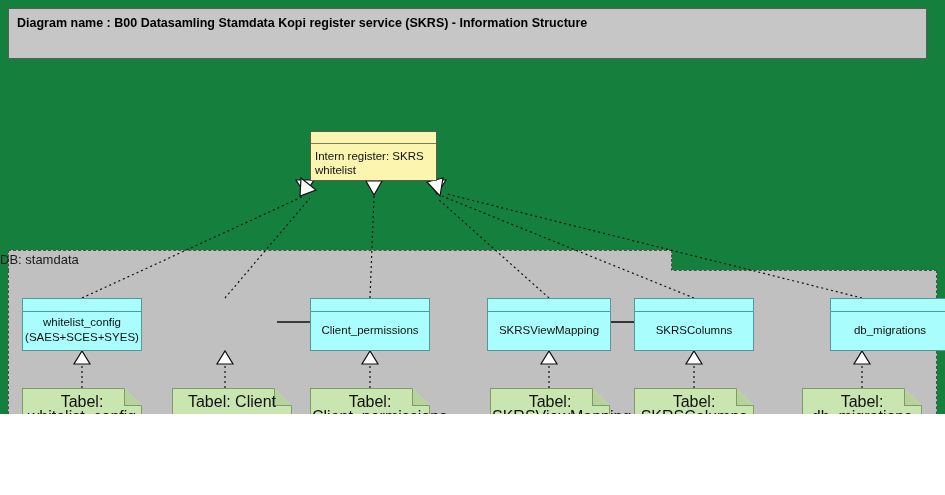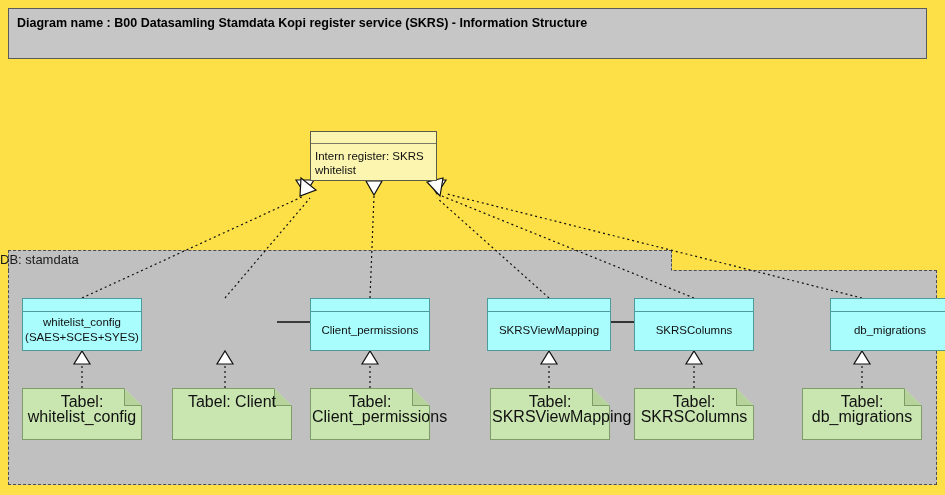--- a/index.html
+++ b/index.html
@@ -3,22 +3,22 @@
 <meta charset="utf-8">
 <style>
   html,body{margin:0;padding:0;background:#ffffff;}
   body{
     font-family:"Liberation Sans", sans-serif;
     -webkit-font-smoothing:antialiased;
   }
   #canvas{
     position:relative;
     width:945px;
-    height:495px;
-    background:#fde047;
+    height:414px;
+    background:#15803d;
     overflow:hidden;
   }
 
   
   .hdr{
     position:absolute;
     left:8px; top:8px;
     width:919px; height:51px;
     background:#c6c6c6;
     border:1px solid #5a5a5a;

